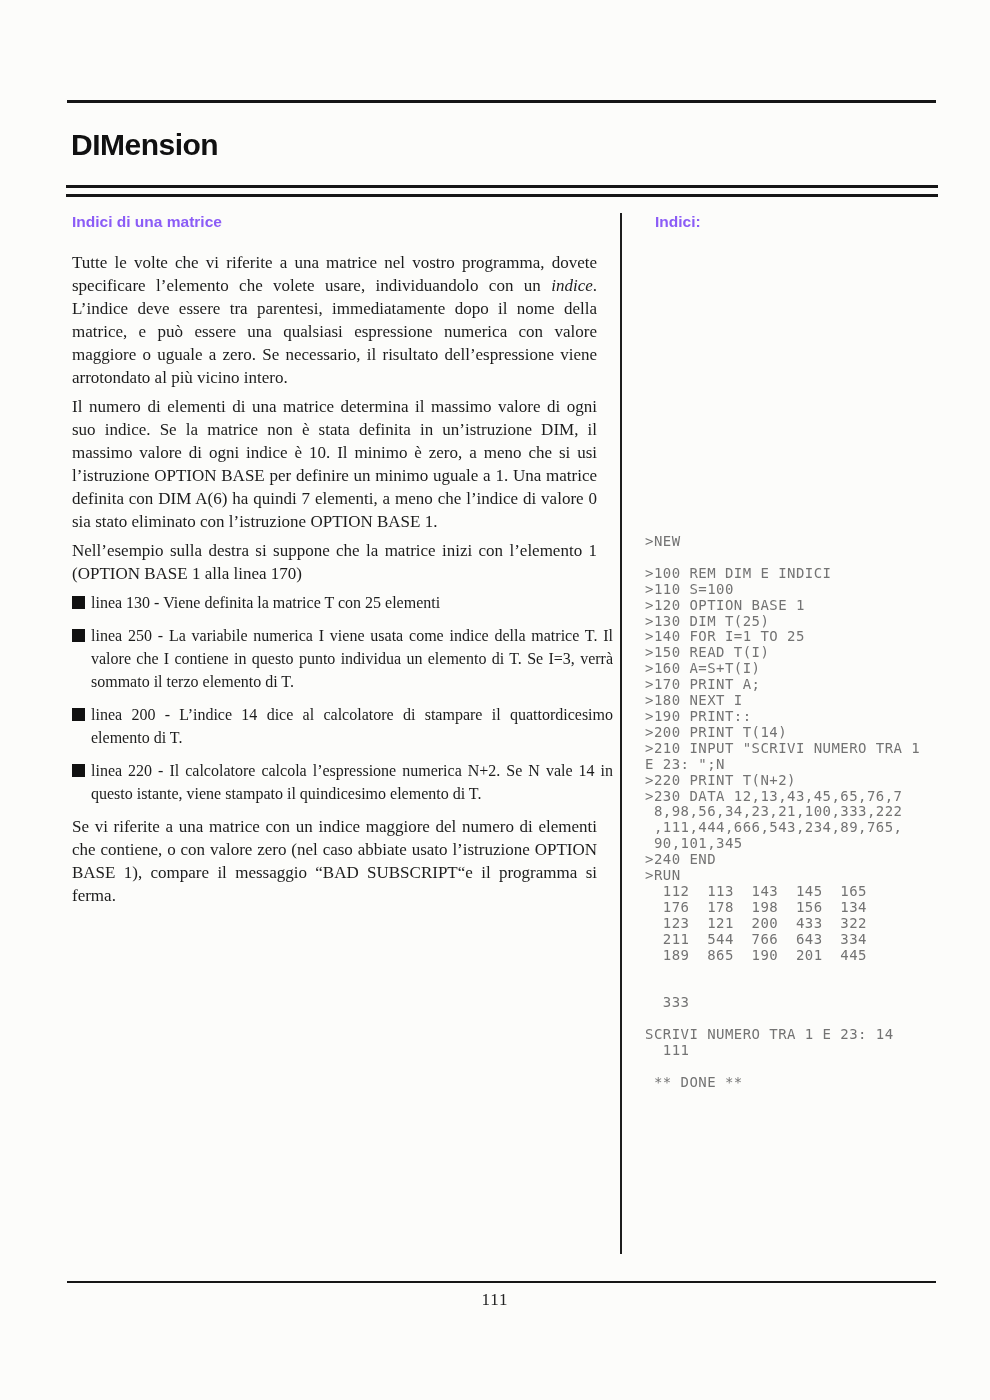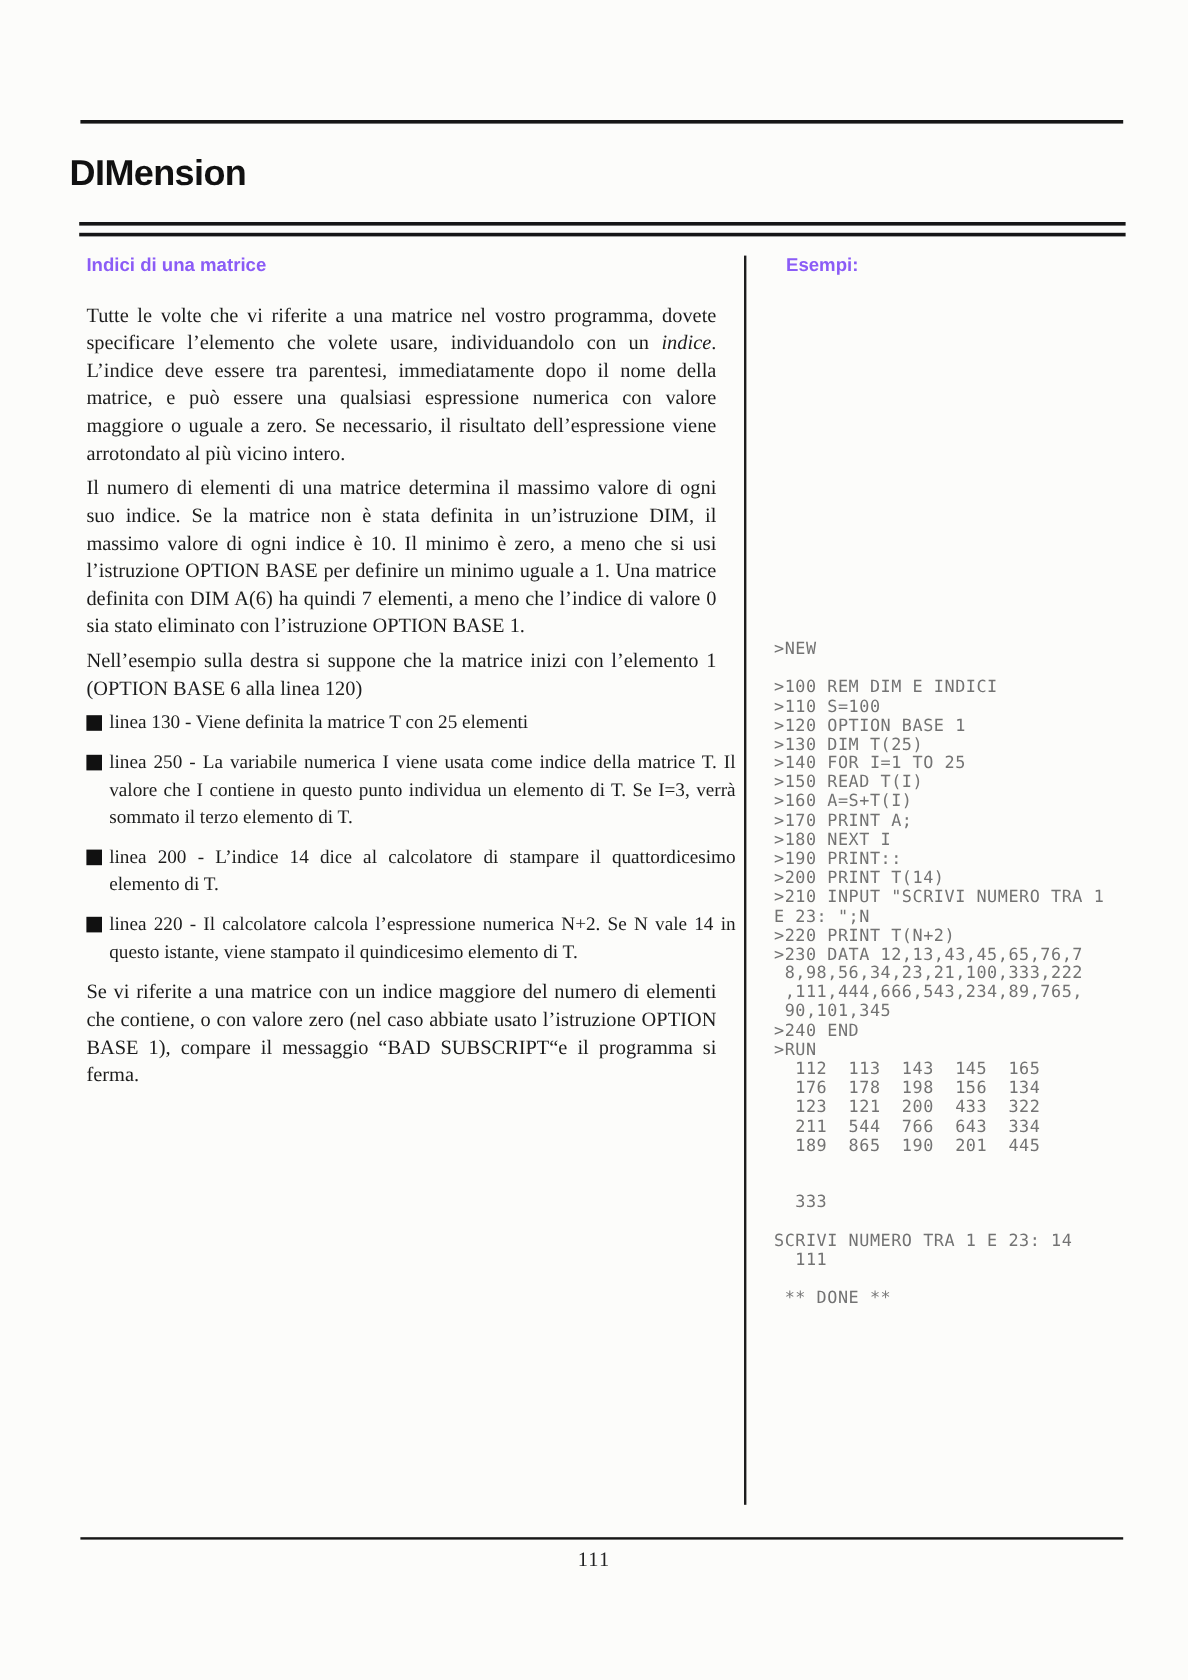--- a/index.html
+++ b/index.html
@@ -11,21 +11,21 @@
     color: #1c1c1c;
     overflow: hidden;
   }
   .page { position: absolute; inset: 0; }
 
   .rule { position: absolute; background: #161616; }
   .top-rule    { left: 67px; top: 100px; width: 869px; height: 3px; }
   .bottom-rule { left: 67px; top: 1281px; width: 869px; height: 2px; }
 
   .title {
-    position: absolute; left: 58px; top: 128px;
+    position: absolute; left: 71px; top: 128px;
     margin: 0;
     font-family: "Liberation Sans", sans-serif;
     font-weight: 700; font-size: 30px; letter-spacing: -0.5px;
     color: #111;
   }
   .double-rule {
     position: absolute; left: 66px; top: 185px; width: 872px; height: 6px;
     border-top: 3px solid #161616; border-bottom: 3px solid #161616;
   }
 
@@ -88,21 +88,21 @@
 
   <div class="double-rule"></div>
 
   <div class="left-col">
     <h2 class="section-heading">Indici di una matrice</h2>
 
     <p><span>Tutte le volte che vi riferite a una matrice nel vostro programma, dovete specificare l’elemento che volete usare, individuandolo con un </span><i>indice</i><span>. L’indice deve essere tra parentesi, immediatamente dopo il nome della matrice, e può essere una qualsiasi espressione numerica con valore maggiore o uguale a zero. Se necessario, il risultato dell’espressione viene arrotondato al più vicino intero.</span></p>
 
     <p>Il numero di elementi di una matrice determina il massimo valore di ogni suo indice. Se la matrice non è stata definita in un’istruzione DIM, il massimo valore di ogni indice è 10. Il minimo è zero, a meno che si usi l’istruzione OPTION BASE per definire un minimo uguale a 1. Una matrice definita con DIM A(6) ha quindi 7 elementi, a meno che l’indice di valore 0 sia stato eliminato con l’istruzione OPTION BASE 1.</p>
 
-    <p>Nell’esempio sulla destra si suppone che la matrice inizi con l’elemento 1 (OPTION BASE 6 alla linea 120)</p>
+    <p>Nell’esempio sulla destra si suppone che la matrice inizi con l’elemento 1 (OPTION BASE 1 alla linea 170)</p>
 
     <div class="bullet">
       <span class="sq"></span>
       <div class="bt">linea 130 - Viene definita la matrice T con 25 elementi</div>
     </div>
     <div class="bullet">
       <span class="sq"></span>
       <div class="bt">linea 250 - La variabile numerica I viene usata come indice della matrice T. Il valore che I contiene in questo punto individua un elemento di T. Se I=3, verrà sommato il terzo elemento di T.</div>
     </div>
     <div class="bullet">
@@ -113,21 +113,21 @@
       <span class="sq"></span>
       <div class="bt">linea 220 - Il calcolatore calcola l’espressione numerica N+2. Se N vale 14 in questo istante, viene stampato il quindicesimo elemento di T.</div>
     </div>
 
     <p class="para-last">Se vi riferite a una matrice con un indice maggiore del numero di elementi che contiene, o con valore zero (nel caso abbiate usato l’istruzione OPTION BASE 1), compare il messaggio “BAD SUBSCRIPT“e il programma si ferma.</p>
   </div>
 
   <div class="divider"></div>
 
   <div class="right-col">
-    <h2 class="section-heading">Esempi:</h2>
+    <h2 class="section-heading">Indici:</h2>
   </div>
 
   <pre class="code">&gt;NEW
 
 &gt;100 REM DIM E INDICI
 &gt;110 S=100
 &gt;120 OPTION BASE 1
 &gt;130 DIM T(25)
 &gt;140 FOR I=1 TO 25
 &gt;150 READ T(I)

